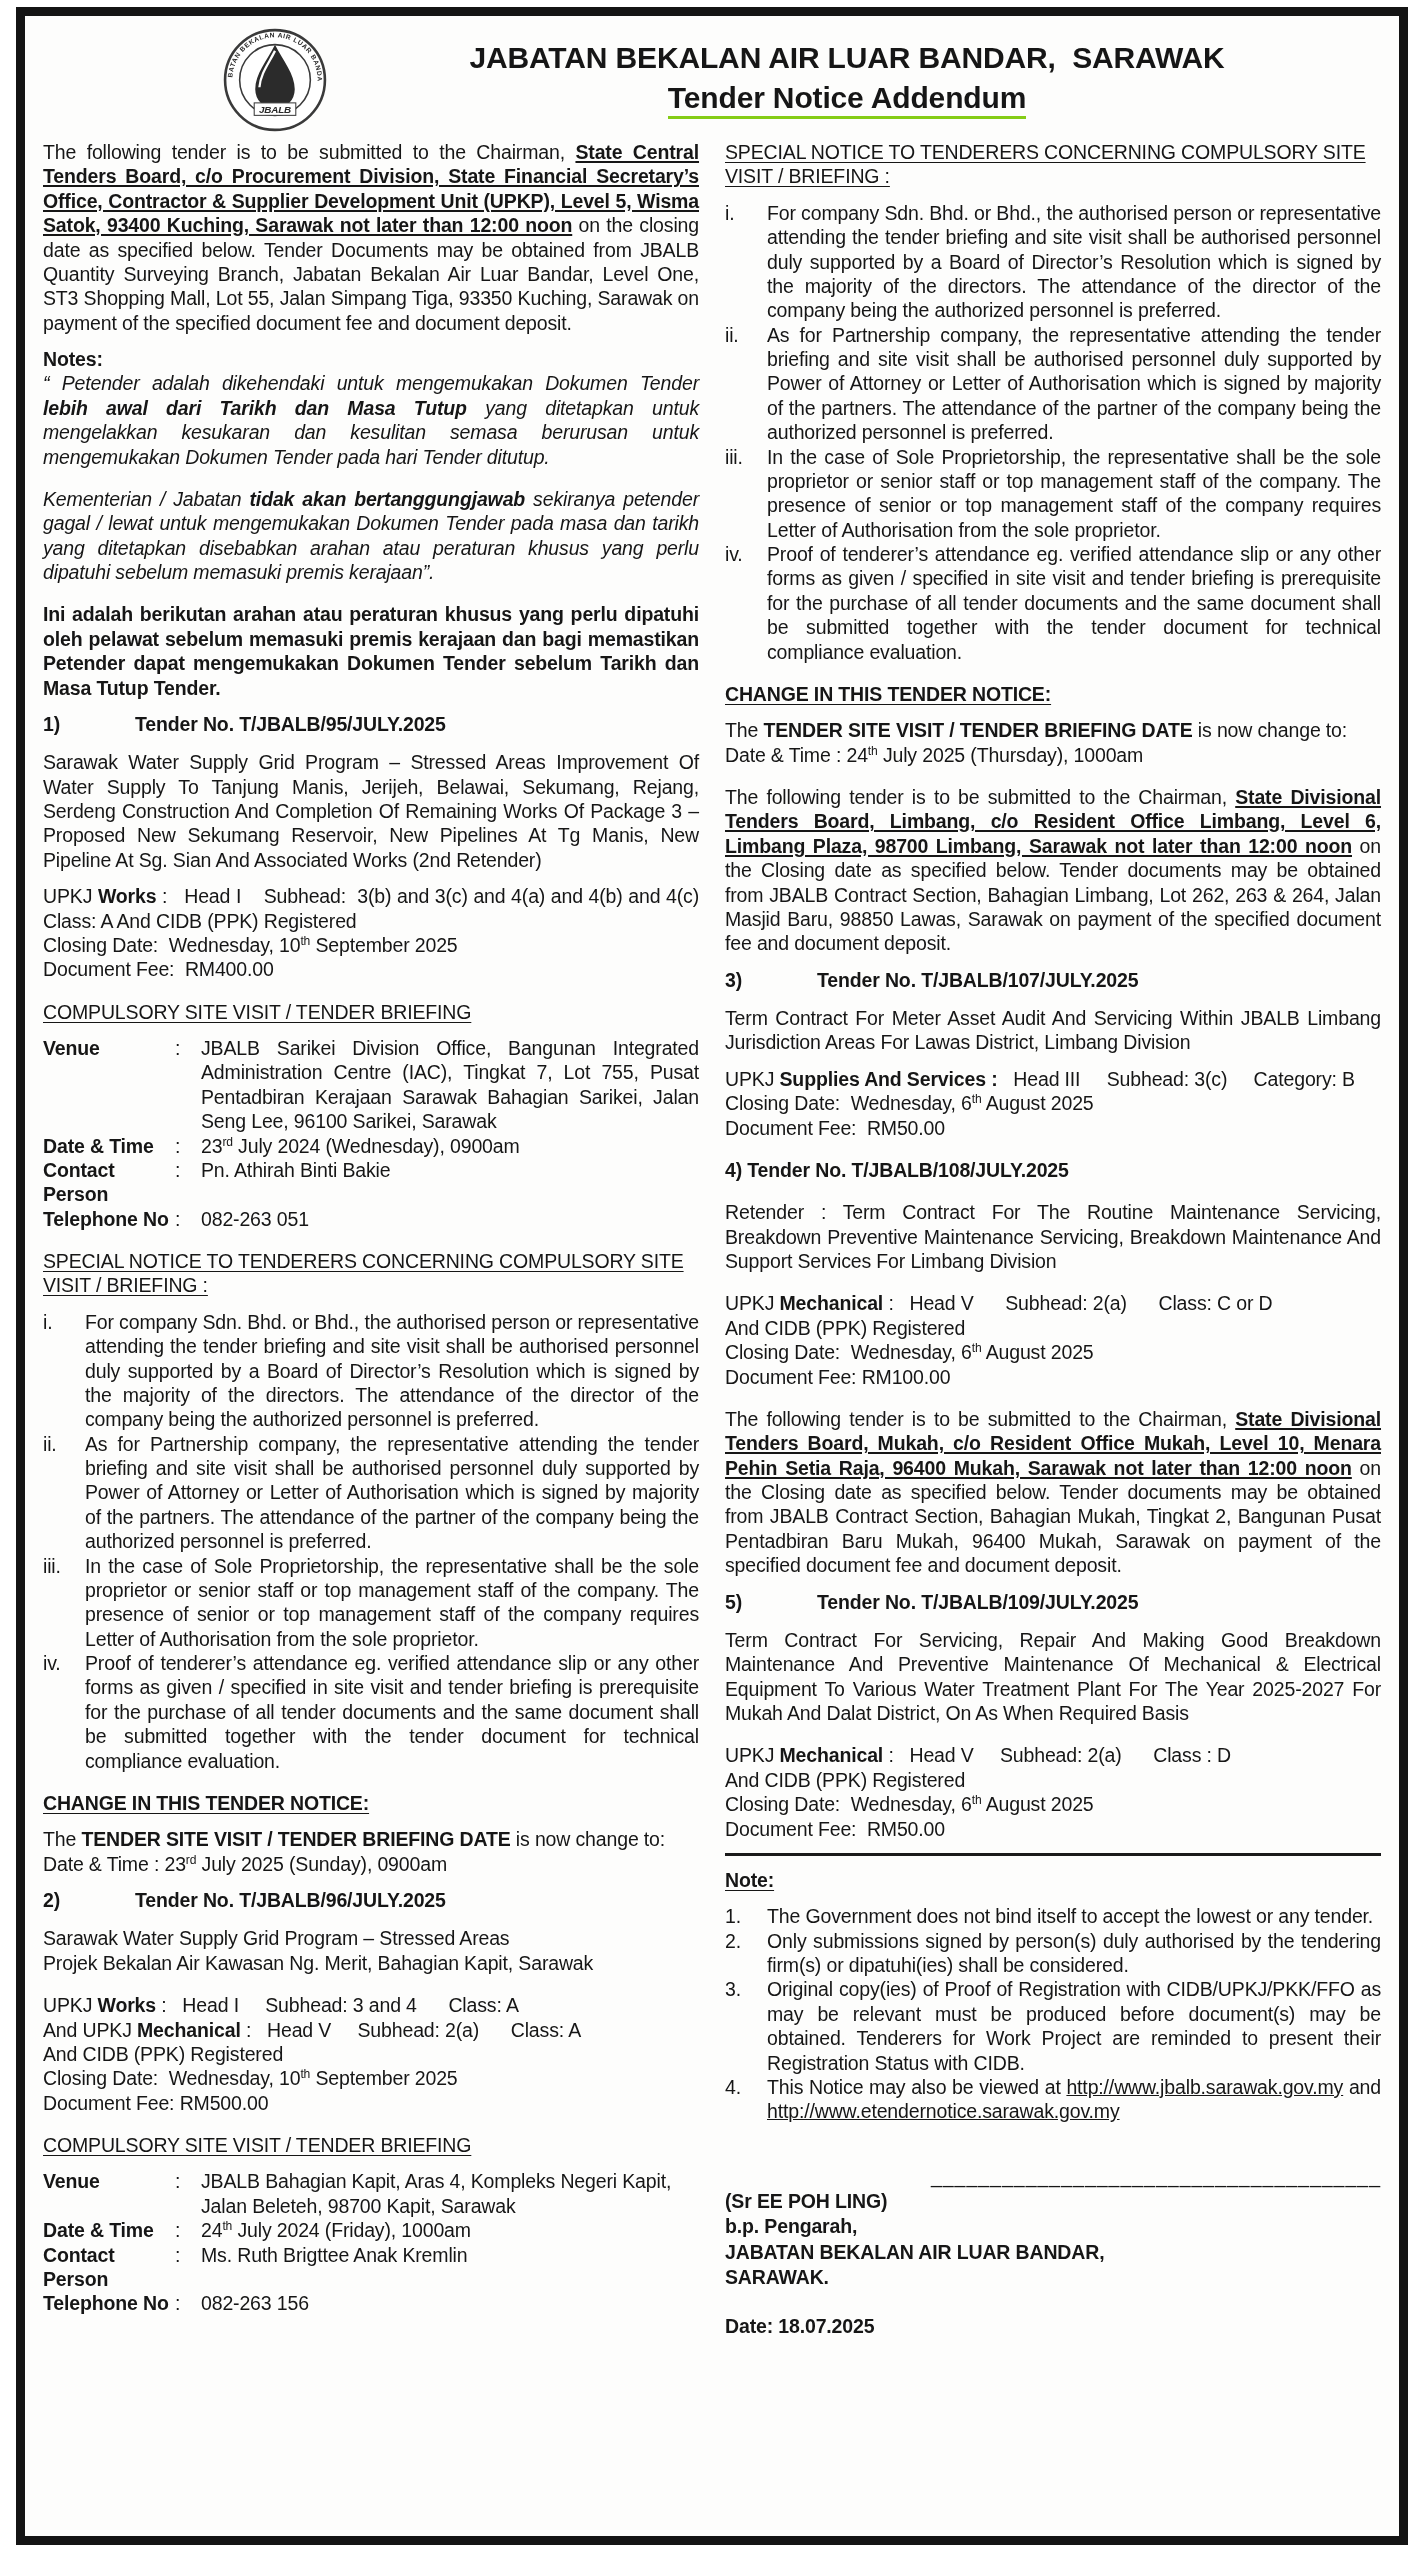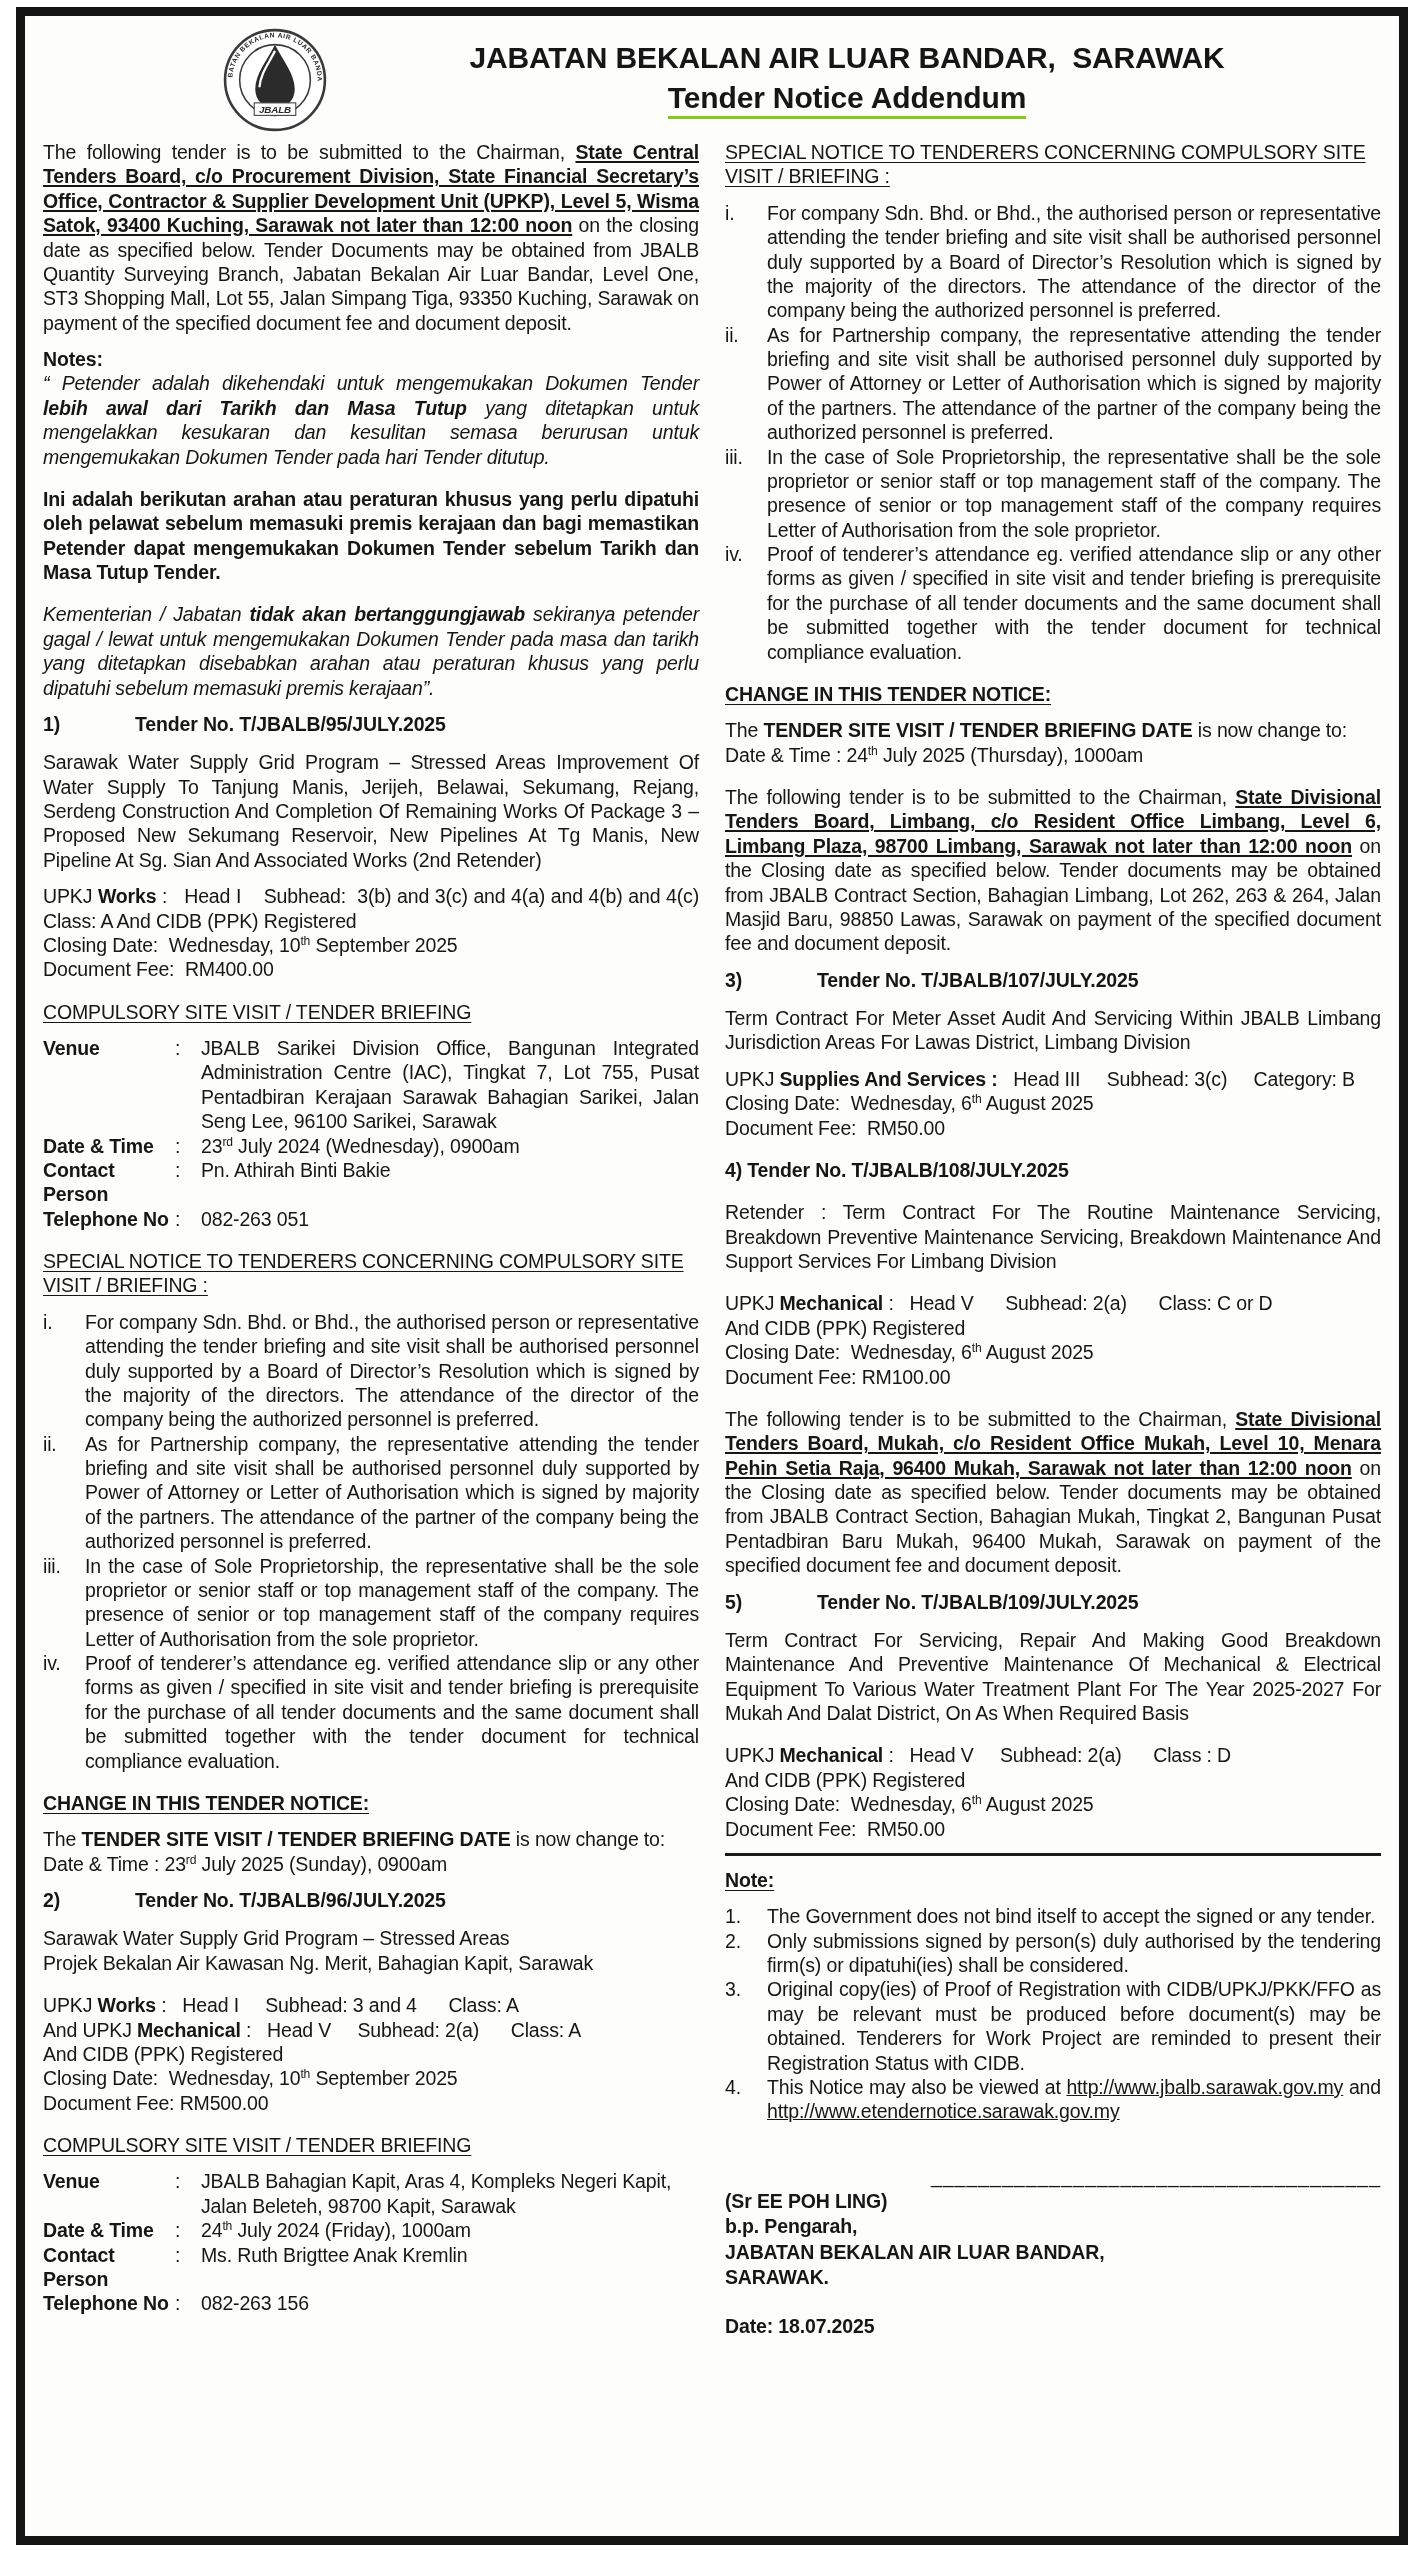--- a/index.html
+++ b/index.html
@@ -77,23 +77,23 @@
 
   <div class="cols">
 
     <div class="col">
 
       <p class="just"><span>The following tender is to be submitted to the Chairman, </span><span class="bu">State Central Tenders Board, c/o Procurement Division, State Financial Secretary’s Office, Contractor &amp; Supplier Development Unit (UPKP), Level 5, Wisma Satok, 93400 Kuching, Sarawak not later than 12:00 noon</span><span> on the closing date as specified below.  Tender Documents may be obtained from JBALB Quantity Surveying Branch, Jabatan Bekalan Air Luar Bandar, Level One, ST3 Shopping Mall, Lot 55, Jalan Simpang Tiga, 93350 Kuching, Sarawak on payment of the specified document fee and document deposit.</span></p>
 
       <div class="b tight">Notes:</div>
       <p class="just i"><span>“ Petender adalah dikehendaki untuk mengemukakan Dokumen Tender </span><span class="bi">lebih awal dari Tarikh dan Masa Tutup</span><span> yang ditetapkan untuk mengelakkan kesukaran dan kesulitan semasa berurusan untuk mengemukakan  Dokumen Tender pada hari Tender ditutup.</span></p>
 
+      <p class="just i mt"><span>Kementerian / Jabatan </span><span class="bi">tidak akan bertanggungjawab</span><span> sekiranya petender gagal / lewat untuk mengemukakan Dokumen Tender pada masa dan tarikh yang ditetapkan disebabkan arahan atau peraturan khusus yang perlu dipatuhi sebelum memasuki premis kerajaan”.</span></p>
+
       <p class="just b mt">Ini adalah berikutan arahan atau peraturan khusus yang perlu dipatuhi oleh pelawat sebelum memasuki premis kerajaan dan bagi memastikan Petender dapat mengemukakan Dokumen Tender sebelum Tarikh dan Masa Tutup Tender.</p>
-
-      <p class="just i mt"><span>Kementerian / Jabatan </span><span class="bi">tidak akan bertanggungjawab</span><span> sekiranya petender gagal / lewat untuk mengemukakan Dokumen Tender pada masa dan tarikh yang ditetapkan disebabkan arahan atau peraturan khusus yang perlu dipatuhi sebelum memasuki premis kerajaan”.</span></p>
 
       <div class="tender-head mt">
         <span class="tn">1)</span>
           <span>Tender No. T/JBALB/95/JULY.2025</span>
       </div>
       <p class="just">Sarawak Water Supply Grid Program – Stressed Areas Improvement Of Water Supply To Tanjung Manis, Jerijeh, Belawai, Sekumang, Rejang, Serdeng Construction And Completion Of Remaining Works Of Package 3 – Proposed New Sekumang Reservoir, New Pipelines At Tg Manis, New Pipeline At Sg. Sian And Associated Works (2nd Retender)</p>
 
       <p class="just upkj"><span>UPKJ </span><span class="b">Works</span><span class="pre"> :   Head I    Subhead:  3(b) and 3(c) and 4(a) and 4(b) and 4(c)     Class: A And CIDB (PPK) Registered</span></p>
       <div class="row-sb">
         <span><span>Closing Date:  Wednesday, 10</span><sup>th</sup><span> September 2025</span></span>
@@ -248,21 +248,21 @@
       <div class="row-sb">
         <span><span>Closing Date:  Wednesday, 6</span><sup>th</sup><span> August 2025</span></span>
         <span>Document Fee:  RM50.00</span>
       </div>
 
       <hr class="rule">
       <div class="hb blk">Note:</div>
 
       <div class="li">
         <span class="li-n">1.</span>
-          <span class="li-t">The Government does not bind itself to accept the signed or any tender.</span>
+          <span class="li-t">The Government does not bind itself to accept the lowest or any tender.</span>
       </div>
       <div class="li">
         <span class="li-n">2.</span>
           <span class="li-t">Only submissions signed by person(s) duly authorised by the tendering firm(s) or dipatuhi(ies) shall be considered.</span>
       </div>
       <div class="li">
         <span class="li-n">3.</span>
           <span class="li-t">Original copy(ies) of Proof of Registration with CIDB/UPKJ/PKK/FFO as may be relevant must be produced before document(s) may be obtained.  Tenderers for Work Project are reminded to present their Registration Status with CIDB.</span>
       </div>
       <div class="li blk">

